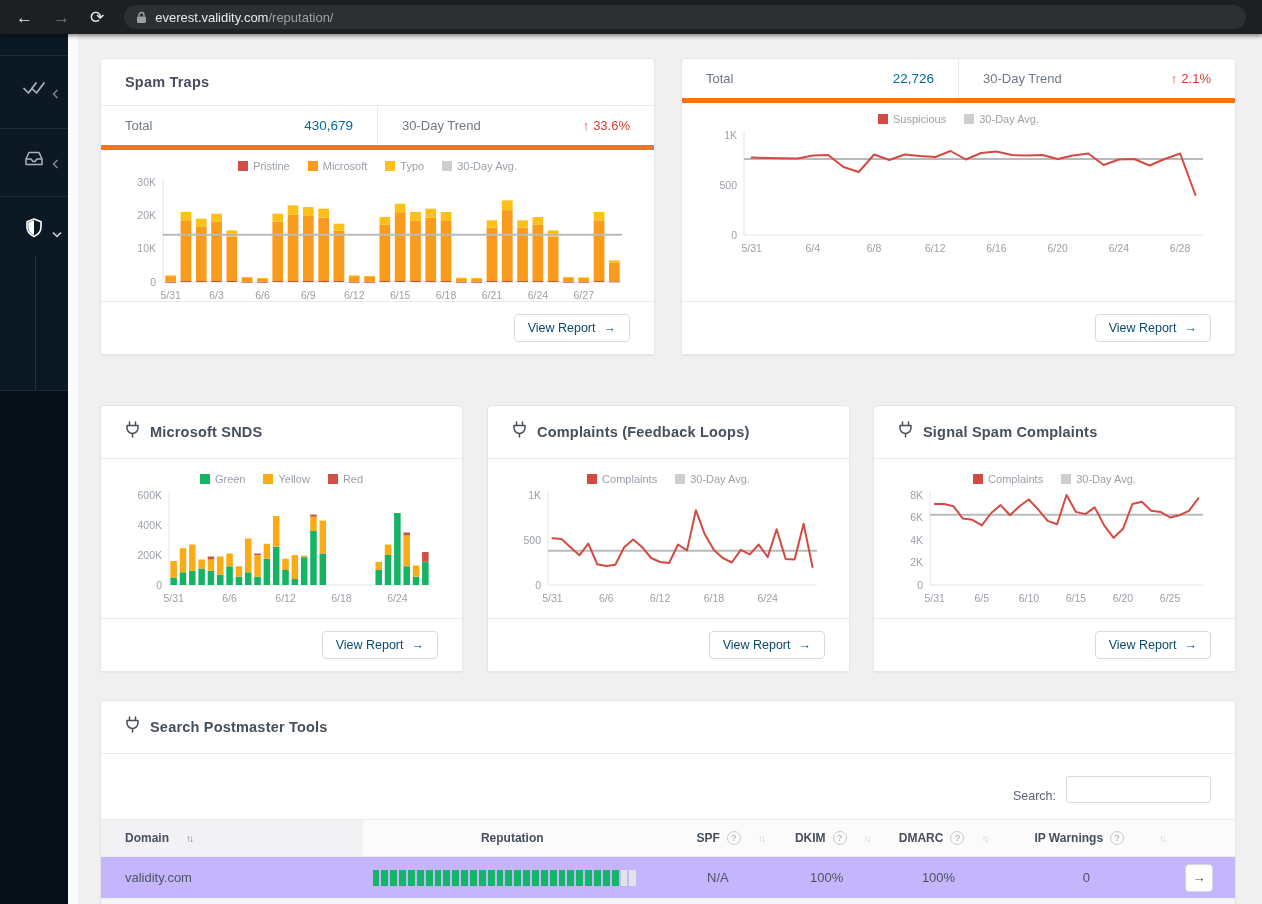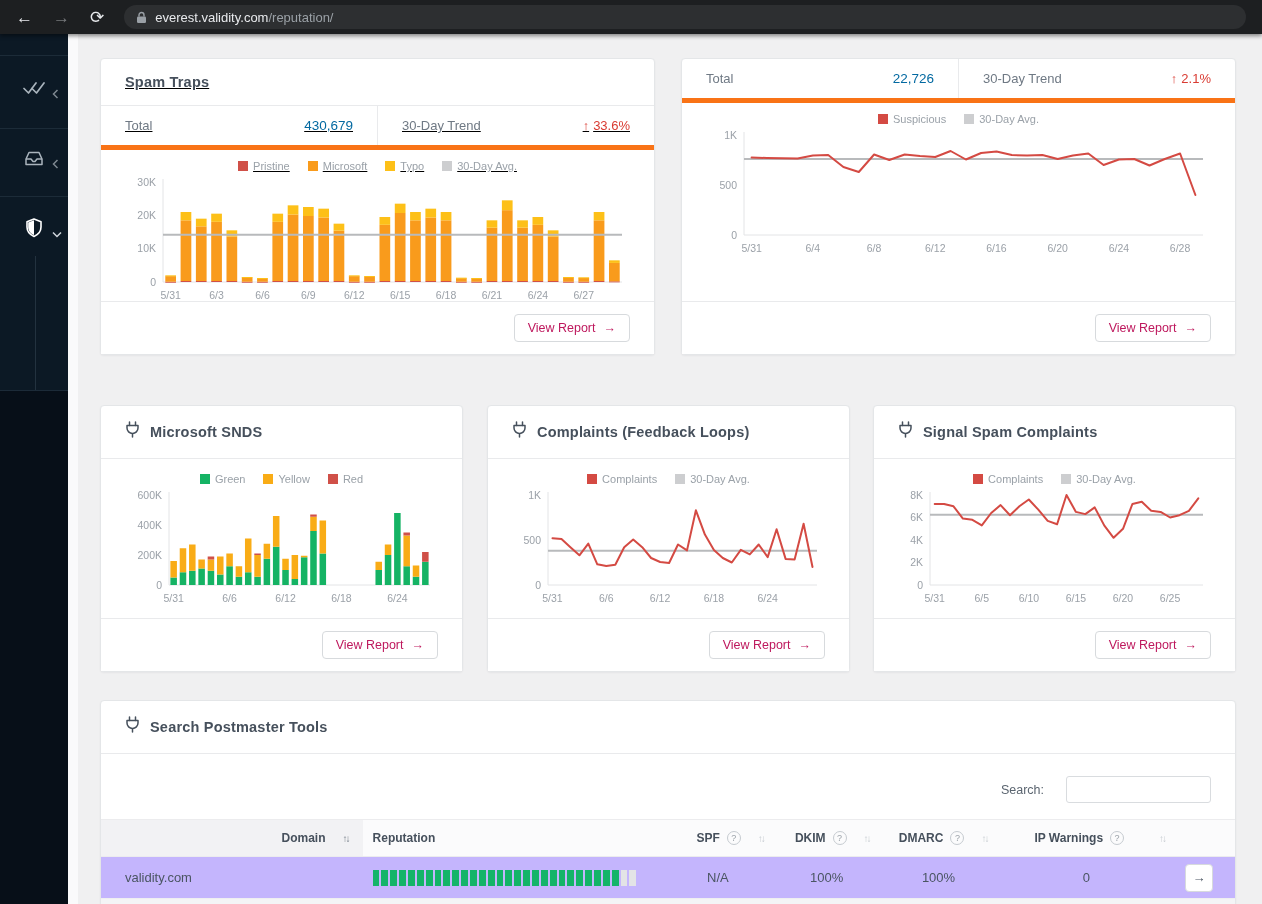--- a/index.html
+++ b/index.html
@@ -26,21 +26,21 @@
     justify-content:center;cursor:pointer;}
   .sb-chev{position:absolute;left:52px;display:flex;}
   .sb-lower{position:absolute;top:356px;left:0;right:0;bottom:0;background:#070f18;
     border-top:1px solid #1c2b38;}
   .sb-vline{position:absolute;left:35px;top:222px;width:1px;height:134px;background:#23323f;z-index:2;}
   
   .content{position:absolute;top:34px;left:68px;right:0;bottom:0;background:#f0f0f1;overflow:hidden;}
   .edge-strip{position:absolute;left:0;top:0;width:10px;bottom:0;background:#fafafb;}
   .card{position:absolute;background:#fff;border:1px solid #e4e6e8;border-radius:4px;
     box-shadow:0 1px 2px rgba(16,24,40,.05);}
-  #card-spam   {left:32px;  top:24px;  width:555px; height:297px;text-decoration:underline;}
+  #card-spam   {left:32px;  top:24px;  width:555px; height:297px;}
   #card-susp   {left:613px; top:24px;  width:555px; height:297px;}
   #card-snds   {left:32px;  top:371px; width:363px; height:267px;}
   #card-fbl    {left:419px; top:371px; width:363px; height:267px;}
   #card-signal {left:805px; top:371px; width:363px; height:267px;}
   #card-gpt    {left:32px;  top:666px; width:1136px;height:260px;}
   .card-header{padding:15px 24px;border-bottom:1px solid #e9eaec;display:flex;align-items:center;gap:10px;}
   .card-title{font-size:14.5px;font-weight:bold;color:#46505c;letter-spacing:.2px;}
   .stats-row{display:flex;height:44px;border-bottom:5px solid #f97316;}
   .stat{flex:1;display:flex;align-items:center;justify-content:space-between;padding:0 24px;}
   .stat + .stat{border-left:1px solid #e9eaec;}
@@ -51,33 +51,33 @@
   .chart-legend{display:flex;justify-content:center;gap:18px;font-size:11px;color:#9aa1a8;
     margin-bottom:2px;align-items:center;}
   .leg-item{display:flex;align-items:center;gap:5px;}
   .leg-box{width:10px;height:10px;display:inline-block;}
   .chart-box{width:100%;height:130px;}
   .chart-box.sm{height:120px;}
   svg text{font-family:"Liberation Sans",sans-serif;}
   .card-footer{position:absolute;bottom:0;left:0;right:0;border-top:1px solid #e9eaec;
     padding:12px 24px;display:flex;justify-content:flex-end;background:#fff;}
   .btn{border:1px solid #d7dadd;border-radius:4px;background:#fff;padding:6px 13px;
-    font-size:12.5px;color:#be185d;display:inline-flex;gap:8px;align-items:flex-start;cursor:pointer;}
+    font-size:12.5px;color:#0c4a6e;display:inline-flex;gap:8px;align-items:flex-start;cursor:pointer;}
   
-  .search-row{display:flex;justify-content:flex-end;align-items:center;gap:22px;
+  .search-row{display:flex;justify-content:flex-end;align-items:flex-end;gap:10px;
     padding:22px 24px 16px;font-size:12.5px;color:#5b6570;}
   .search-input{width:145px;height:27px;border:1px solid #d9dcdf;border-radius:3px;outline:none;
     padding:0 8px;font-size:12px;}
   .table-header{display:flex;height:38px;background:#fbfbfc;border-top:1px solid #ececee;
     border-bottom:1px solid #ececee;font-size:12px;color:#46505c;font-weight:bold;align-items:stretch;}
   .th{display:flex;align-items:center;gap:7px;padding:0 10px;}
   .th.right{justify-content:flex-end;}
-  .c-domain{width:262px;} .c-rep{width:300px;} .c-spf{width:112px;} .c-dkim{width:106px;}
+  .c-domain{width:262px;} .c-rep{width:300px;justify-content:center;} .c-spf{width:112px;} .c-dkim{width:106px;}
   .c-dmarc{width:118px;} .c-ip{width:178px;} .c-act{width:60px;}
-  .th.c-domain{background:#f2f2f4;justify-content:flex-end;padding:0 14px 0 24px;}
+  .th.c-domain{background:#f2f2f4;justify-content:flex-start;padding:0 14px 0 24px;}
   .help{width:14px;height:14px;border:1px solid #c6cbd0;border-radius:50%;font-size:9px;
     color:#9aa1a8;display:inline-flex;align-items:center;justify-content:center;font-weight:normal;cursor:pointer;}
   .sort{font-size:10px;color:#c6cbd0;letter-spacing:-2px;font-weight:normal;cursor:pointer;margin-left:10px;}
   .sort.active{color:#6f7984;}
   .table-row{display:flex;height:42px;align-items:center;font-size:13px;color:#4a5562;
     border-bottom:1px solid #efeff1;background:#c4b5fd;}
   .td{padding:0 10px;}
   .td.c-domain{padding-left:24px;}
   .td.center{text-align:center;}
   .rep-bar{display:flex;gap:2px;width:264px;height:16px;}

